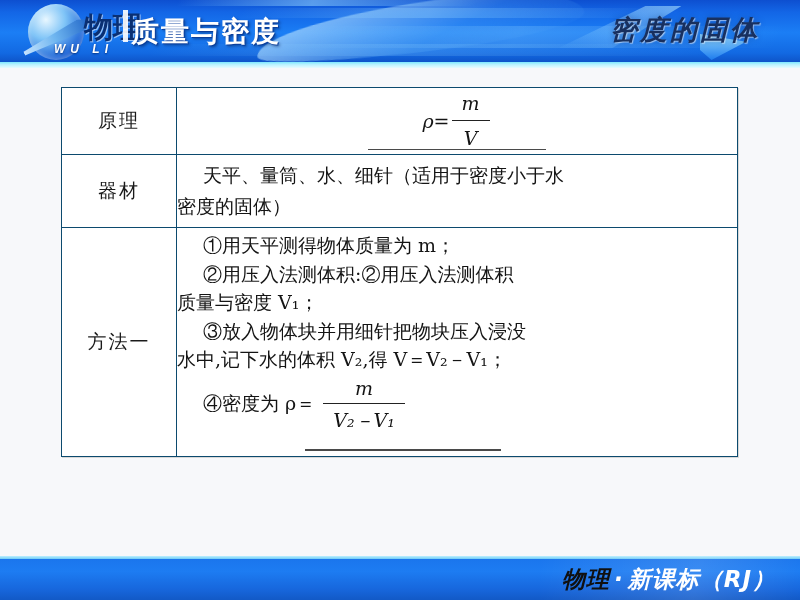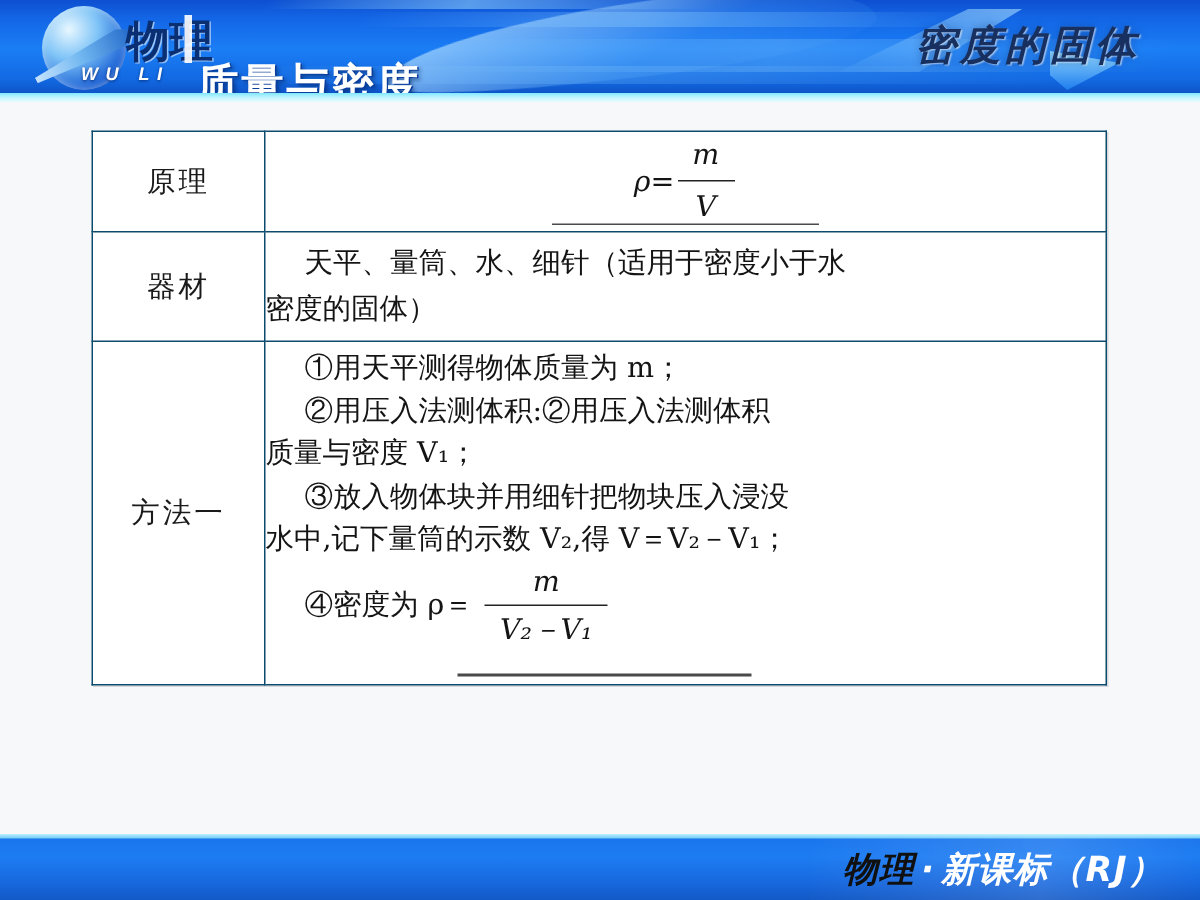--- a/index.html
+++ b/index.html
@@ -84,21 +84,20 @@
     background:linear-gradient(180deg,#fff6c0 0%,#ffd633 45%,#f0a806 100%);
     -webkit-background-clip:text;background-clip:text;color:transparent;
     text-shadow:0 2px 2px rgba(0,30,90,.35);
   }
   .banner-title{
     position:absolute;left:131px;top:13px;
     font-size:28px;font-weight:bold;letter-spacing:2px;white-space:nowrap;
     font-family:"DejaVu Sans","Liberation Sans",sans-serif;
     color:#ffffff;
     text-shadow:1px 1px 0 #0a3e9c,2px 2px 3px rgba(0,25,80,.55);
-    margin-top:24px;
   }
   .brand{
     position:absolute;right:40px;top:12px;
     font-size:27px;font-weight:bold;font-style:italic;letter-spacing:3px;
     font-family:"DejaVu Sans","Liberation Sans",sans-serif;
     color:#18305f;
     text-shadow:1px 1px 1px rgba(255,255,255,.55),0 0 6px rgba(10,40,110,.4);
     white-space:nowrap;
   }
 
@@ -228,21 +227,21 @@
         </td>
       </tr>
 
       <tr class="r3">
         <td class="col-label">方法一</td>
         <td class="col-body tight">
           <div class="indent">①用天平测得物体质量为 m；</div>
           <div class="indent">②用压入法测体积:②用压入法测体积</div>
           <div>质量与密度 V₁；</div>
           <div class="indent">③放入物体块并用细针把物块压入浸没</div>
-          <div>水中,记下量筒的示数 V₂,得 V＝V₂－V₁；</div>
+          <div>水中,记下水的体积 V₂,得 V＝V₂－V₁；</div>
 
           <div class="f-row">
             <span>④密度为 ρ＝</span>
             <span class="frac">
               <span class="num it">m</span>
               <span class="den it">V₂－V₁</span>
             </span>
             <span class="f-underline"></span>
           </div>
         </td>

